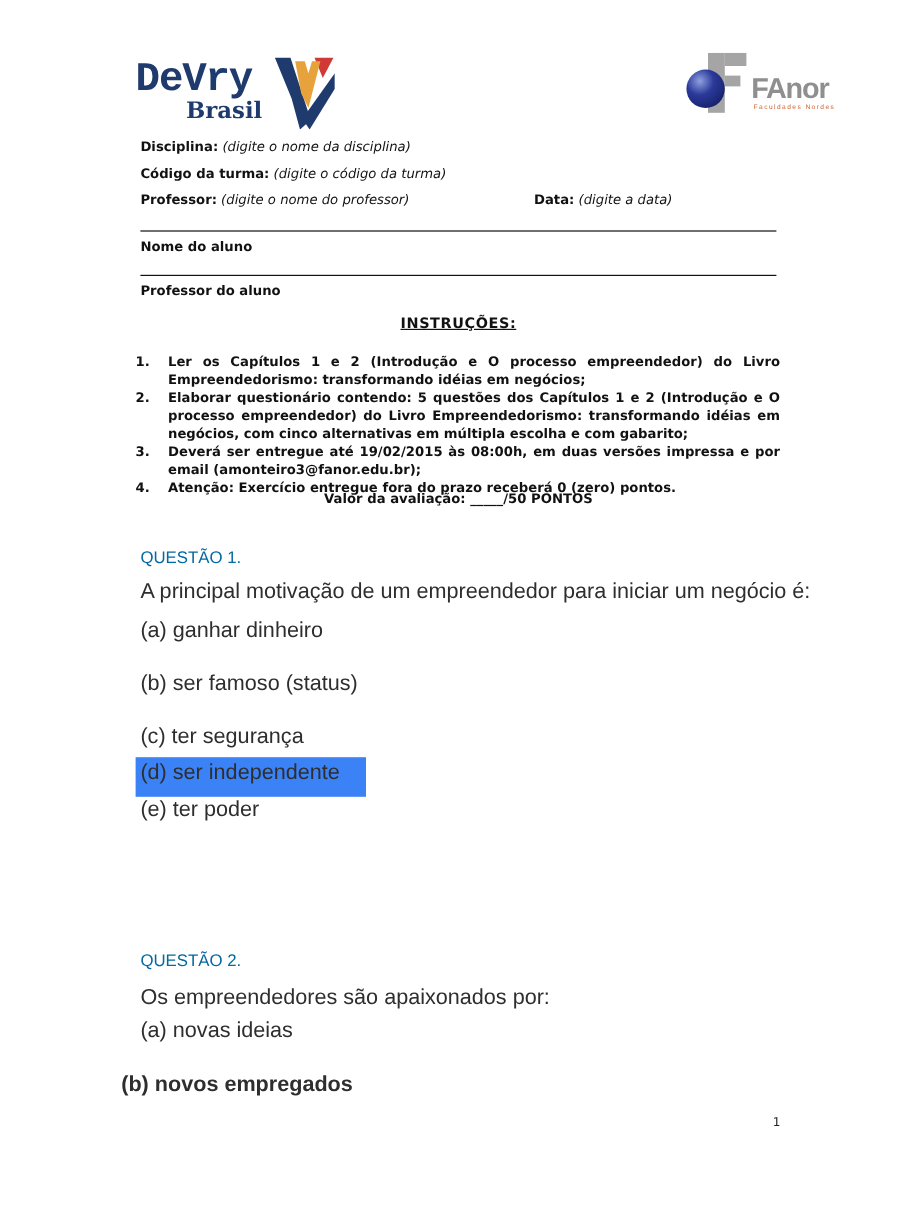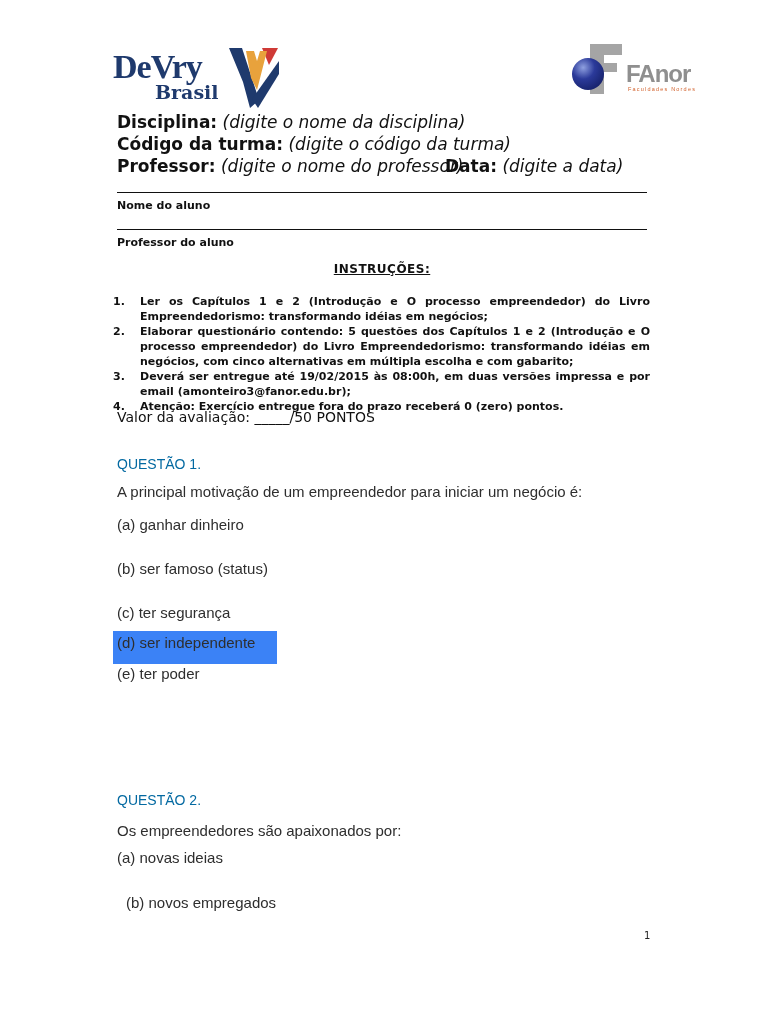--- a/index.html
+++ b/index.html
@@ -4,45 +4,45 @@
 <style>
   * { margin:0; padding:0; box-sizing:border-box; }
   html,body { background:#ffffff; }
   .page {
     position:relative; width:768px; height:1024px; background:#ffffff;
     overflow:hidden; font-family:"DejaVu Sans", sans-serif; color:#111;
   }
   .abs { position:absolute; }
 
   
-  .devry-word { font-family:Liberation Serif, serif; font-weight:bold; color:#1f3a6d;
+  .devry-word { font-family:Liberation Mono, monospace; font-weight:bold; color:#1f3a6d;
                 font-size:34px; line-height:34px; letter-spacing:-1px; }
   .devry-sub  { font-family:"DejaVu Serif", serif; font-weight:bold; color:#1f3a6d;
                 font-size:19px; line-height:19px; margin:-1px 0 0 42px; }
 
   
-  .field { font-size:17px; line-height:15px; white-space:nowrap; }
+  .field { font-size:11px; line-height:15px; white-space:nowrap; }
   .field b { font-weight:bold; }
   .field i { font-style:italic; font-weight:normal; }
 
   .rule { border-top:1.5px solid #111; height:0; }
 
   .small-bold { font-size:11px; font-weight:bold; line-height:14px; }
 
   .instr-title { font-size:12px; font-weight:bold; text-decoration:underline;
                  letter-spacing:0.5px; text-align:center; }
   .instr-list  { font-size:11px; font-weight:bold; line-height:15px; }
   .instr-item  { position:relative; padding-left:27px; text-align:justify; }
   .instr-item .num { position:absolute; left:0; top:0; }
-  .score { font-size:14px; font-weight:normal; text-align:left; }
+  .score { font-size:11px; font-weight:bold; text-align:center; }
 
   
   .q-font  { font-family:"Liberation Sans", sans-serif; color:#2e2e2e; }
   .q-title { font-size:14px; font-weight:normal; color:#0369a1; }
-  .q-text  { font-size:15px; line-height:16px; }
+  .q-text  { font-size:18px; line-height:16px; }
   .answer  { text-align:justify; width:533px; }
   .hl      { display:inline-block; background:#f2cf4e; padding:4px 22px 13px 4px; margin-left:-4px; margin-top:-4px; }
 
   .page-num { font-size:10px; font-family:"DejaVu Sans", sans-serif; color:#222; }
 </style>
 </head>
 <body>
 
 <div class="page">
 
@@ -137,17 +137,17 @@
   <div class="abs q-font q-text" style="left:117px; top:605px;">(c) ter segurança</div>
   <div class="abs q-font q-text" style="left:117px; top:635px;">
     <span class="hl" style="background: #3b82f6;">(d) ser independente</span>
   </div>
   <div class="abs q-font q-text" style="left:117px; top:666px;">(e) ter poder</div>
 
 
   <div class="abs q-font q-title" style="left:117px; top:792px;">QUESTÃO 2.</div>
   <div class="abs q-font q-text" style="left:117px; top:823px;">Os empreendedores são apaixonados por:</div>
   <div class="abs q-font q-text" style="left:117px; top:850px;">(a) novas ideias</div>
-  <div class="abs q-font q-text" style="left:126px; top:895px;">(b) novos empregados</div>
+  <div class="abs q-font q-text" style="left:101px; top:895px;font-weight:bold;">(b) novos empregados</div>
 
   <div class="abs page-num" style="left:644px; top:930px;">1</div>
 
 </div>
 
 </body></html>

